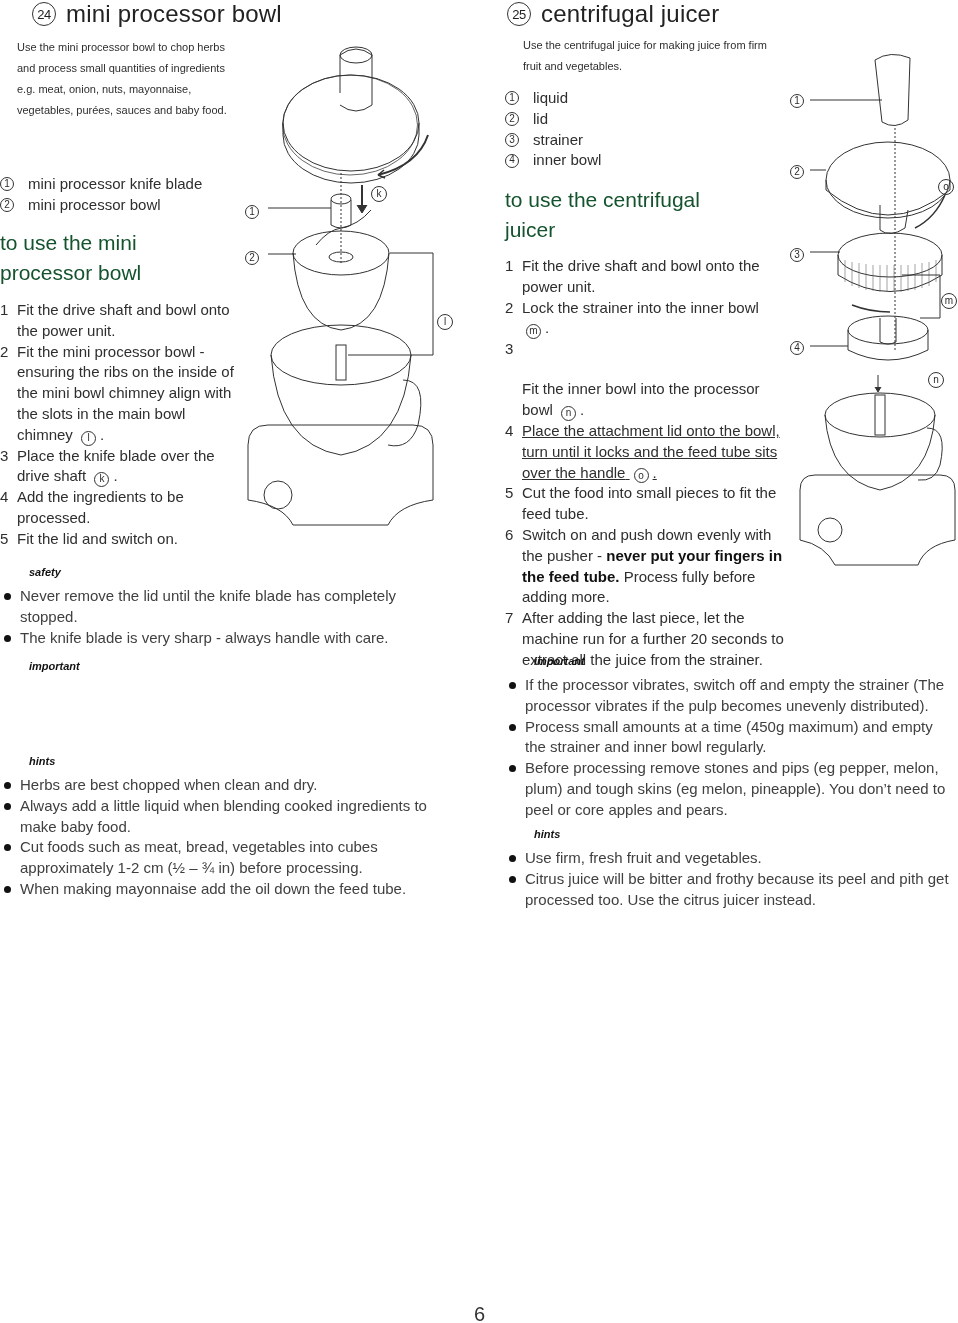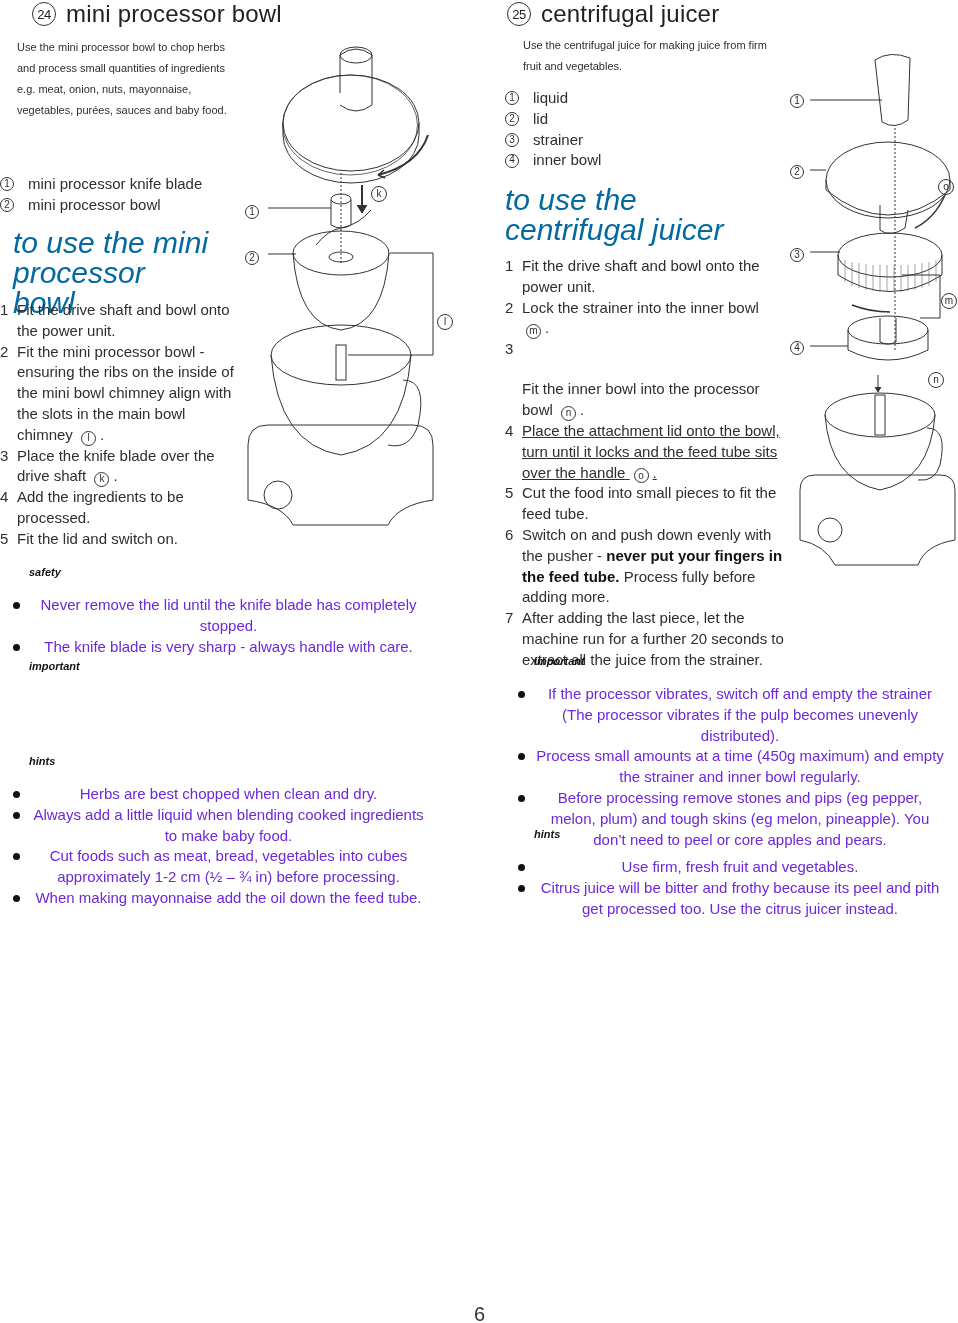--- a/index.html
+++ b/index.html
@@ -7,28 +7,28 @@
          font-family:"Liberation Sans", sans-serif; color:#2b2b2b; }
   .abs { position:absolute; }
   .h1 { font-size:24px; font-weight:400; color:#222; letter-spacing:0.2px; display:flex; align-items:center; }
   .secnum { display:inline-flex; align-items:center; justify-content:center; width:24px; height:24px;
             border:1.3px solid #333; border-radius:50%; font-size:13px; margin-right:10px; box-sizing:border-box; letter-spacing:-0.5px; }
   .intro { font-size:11px; line-height:21px; color:#2e2e2e; }
   .parts { font-size:15px; line-height:20.8px; color:#2e2e2e; list-style:none; padding:0; margin:0; }
   .parts li { display:flex; align-items:center; }
   .cnum { display:inline-flex; align-items:center; justify-content:center; width:14px; height:14px;
           border:1px solid #333; border-radius:50%; font-size:10px; box-sizing:border-box; margin-right:14px; flex:none; }
-  .h2 { font-size:30px; line-height:30px; color:#0369a1; font-weight:400;font-style:italic; }
+  .h2 { font-size:21px; line-height:30px; color:#14532d; font-weight:400; }
   .steps { list-style:none; margin:0; padding:0; font-size:15px; line-height:20.8px; color:#2e2e2e; }
   .steps li { display:flex; }
   .steps .n { width:17px; flex:none; }
   .inl { display:inline-flex; align-items:center; justify-content:center; width:15px; height:15px;
          border:1px solid #333; border-radius:50%; font-size:10px; box-sizing:border-box; margin:0 4px; vertical-align:-1px; }
   .subh { font-size:11px; font-weight:700; color:#111; margin-left:29px; line-height:21px;font-style:italic; }
-  .bullets { list-style:none; margin:12px; padding:0; font-size:15px; line-height:20.8px; color:#6d28d9;text-align:center; }
+  .bullets { list-style:none; margin:3px; padding:0; font-size:15px; line-height:20.8px; color:#404040; }
   .bullets li { position:relative; padding-left:17px; }
   .bullets li::before { content:""; position:absolute; left:1px; top:7px; width:7px; height:7px; background:#111; border-radius:50%; }
   .bold { font-weight:700; color:#111; }
   .pagenum { font-size:20px; color:#333; }
 </style>
 </head>
 <body>
 
 <div class="abs h1" style="left:0;top:0;margin-left:32px;">
   <span class="secnum">24</span>
@@ -41,21 +41,21 @@
   <li>
       <span class="cnum">1</span>
       <span>mini processor knife blade</span>
     </li>
   <li>
       <span class="cnum">2</span>
       <span>mini processor bowl</span>
     </li>
 </ul>
 
-<div class="abs h2" style="left:13px;top:228px;width:200px;">to use the mini processor bowl</div>
+<div class="abs h2" style="left:0;top:228px;width:200px;">to use the mini processor bowl</div>
 
 <ol class="abs steps" style="left:0;top:300px;width:240px;">
   <li>
       <span class="n">1</span>
       <span>Fit the drive shaft and bowl onto the power unit.</span>
     </li>
   <li>
       <span class="n">2</span>
       <span><span>Fit the mini processor bowl - ensuring the ribs on the inside of the mini bowl chimney align with the slots in the main bowl chimney</span> <span class="inl">l</span>.</span>
     </li>

